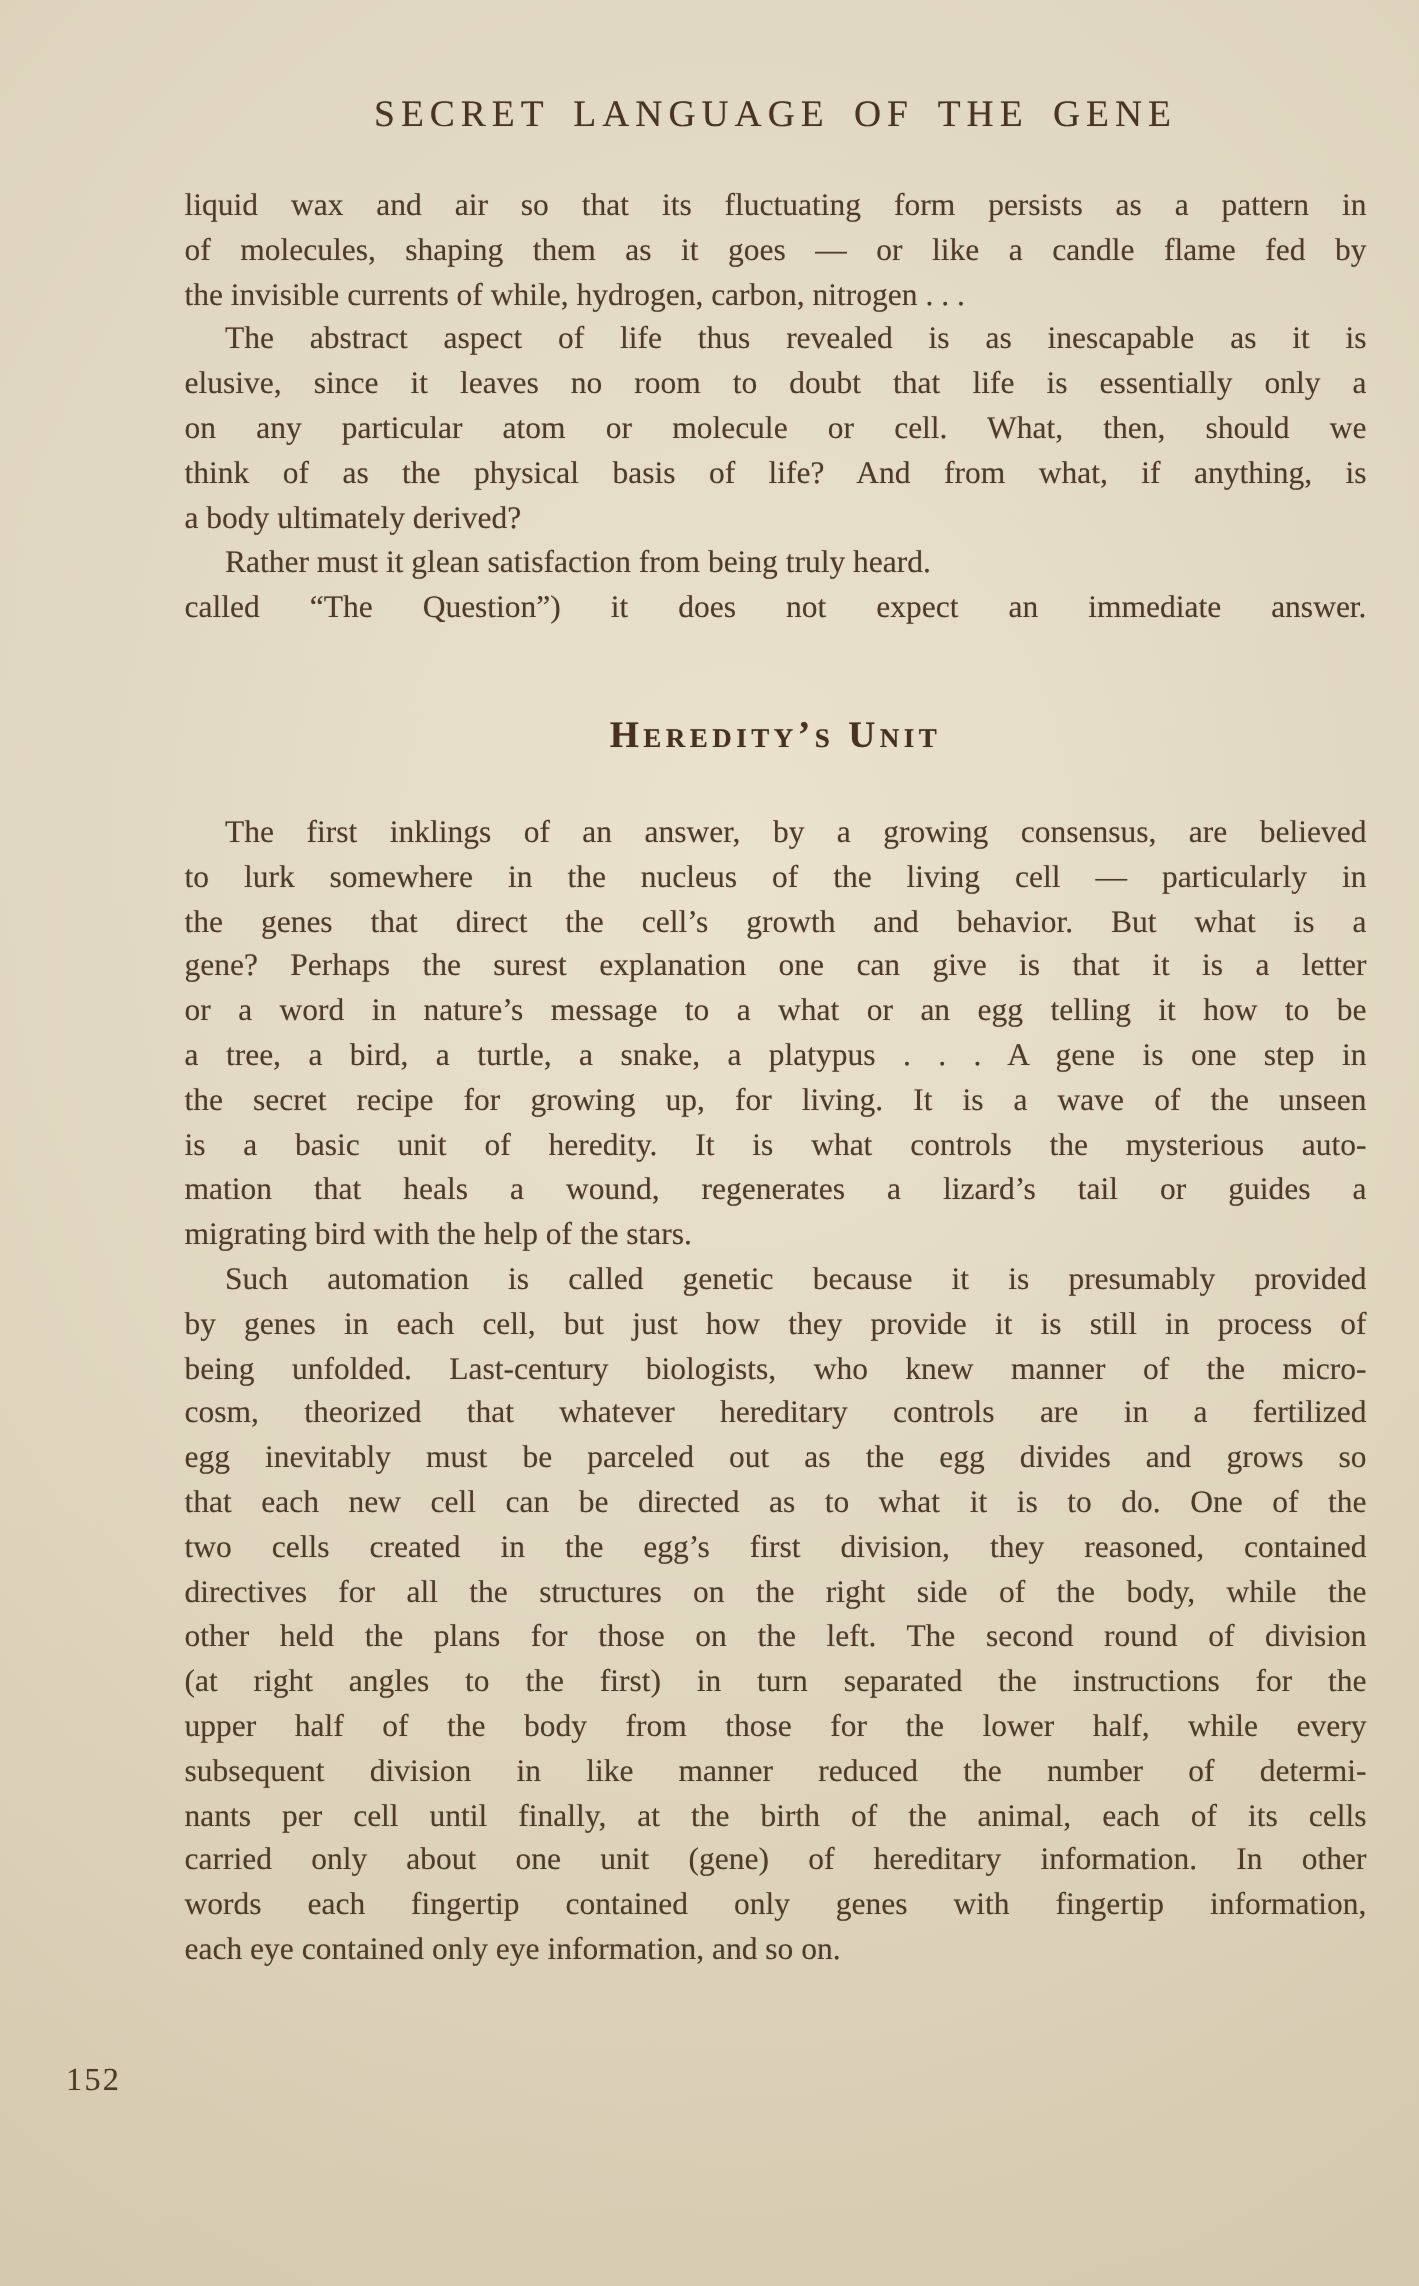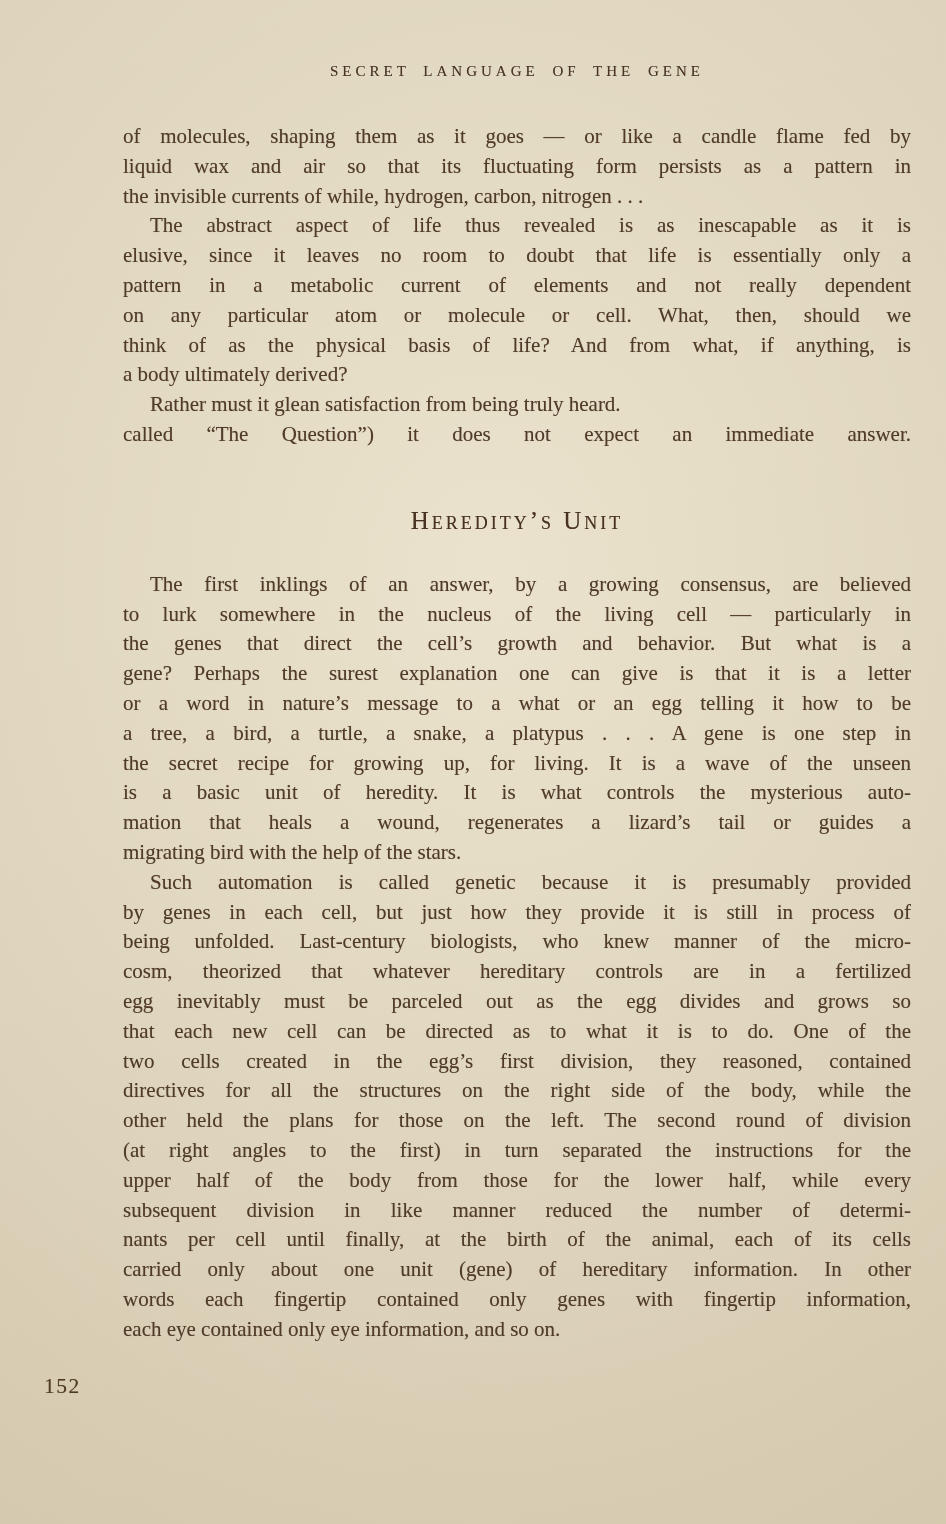--- a/index.html
+++ b/index.html
@@ -14,21 +14,21 @@
     background:
       radial-gradient(ellipse 120% 90% at 52% 38%, rgba(236,228,206,0.9) 0%, rgba(222,212,188,0.6) 55%, rgba(208,196,168,0.9) 100%),
       linear-gradient(165deg, #e0d7c1 0%, #dcd2ba 55%, #d4c8ad 100%);
     overflow: hidden;
     color: #4f3a28;
   }
   .running-head {
     position: absolute;
     left: 123px; top: 63px; width: 788px;
     text-align: center;
-    font-size: 15px;
+    font-size: 25px;
     letter-spacing: 4px;
     word-spacing: 6px;
     color: #4a3525;
     text-shadow: 0 0 0.6px rgba(74,53,37,0.45);
     white-space: nowrap;
   }
   .text-column {
     position: absolute;
     left: 123px; top: 122px; width: 788px;
     font-size: 21px;
@@ -41,21 +41,21 @@
     text-align: justify;
     text-align-last: justify;
     white-space: normal;
   }
   .para .line.last-line { text-align-last: left; }
   .para.indent .line:first-child { text-indent: 27px; }
   .section-heading {
     margin: 56px 0 34px 0;
     font-size: 25px;
     line-height: 30px;
-    font-weight: normal;
+    font-weight: bold;
     font-variant: small-caps;
     letter-spacing: 3px;
     text-align: center;
     color: #48321f;
     text-shadow: 0 0 0.6px rgba(72,50,31,0.45);
   }
   .page-number {
     position: absolute;
     left: 44px; top: 1374px;
     font-size: 21.5px;
@@ -67,28 +67,27 @@
 </style>
 </head>
 <body>
 
 <div class="page">
 
   <div class="running-head">SECRET LANGUAGE OF THE GENE</div>
 
   <div class="text-column">
     <div class="para no-indent">
+        <div class="line">liquid wax and air so that its fluctuating form persists as a pattern in</div>
         <div class="line">of molecules, shaping them as it goes — or like a candle flame fed by</div>
-        <div class="line">liquid wax and air so that its fluctuating form persists as a pattern in</div>
         <div class="line last-line">the invisible currents of while, hydrogen, carbon, nitrogen . . .</div>
       </div>
     <div class="para indent">
         <div class="line">The abstract aspect of life thus revealed is as inescapable as it is</div>
         <div class="line">elusive, since it leaves no room to doubt that life is essentially only a</div>
-        <div class="line">pattern in a metabolic current of elements and not really dependent</div>
         <div class="line">on any particular atom or molecule or cell. What, then, should we</div>
         <div class="line">think of as the physical basis of life? And from what, if anything, is</div>
         <div class="line last-line">a body ultimately derived?</div>
       </div>
     <div class="para indent">
         <div class="line last-line">Rather must it glean satisfaction from being truly heard.</div>
         <div class="line">called “The Question”) it does not expect an immediate answer.</div>
       </div>
 
     <h2 class="section-heading">Heredity’s Unit</h2>

